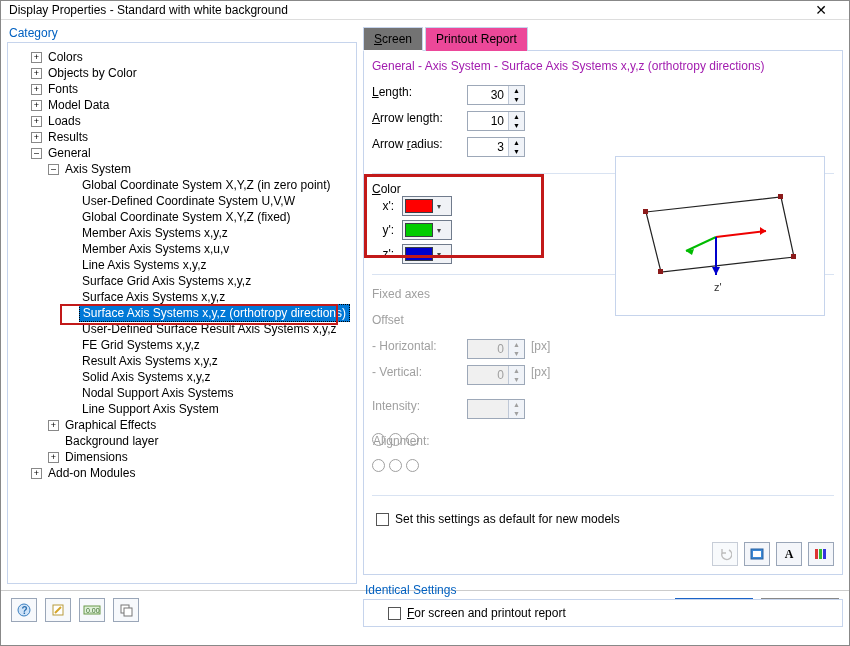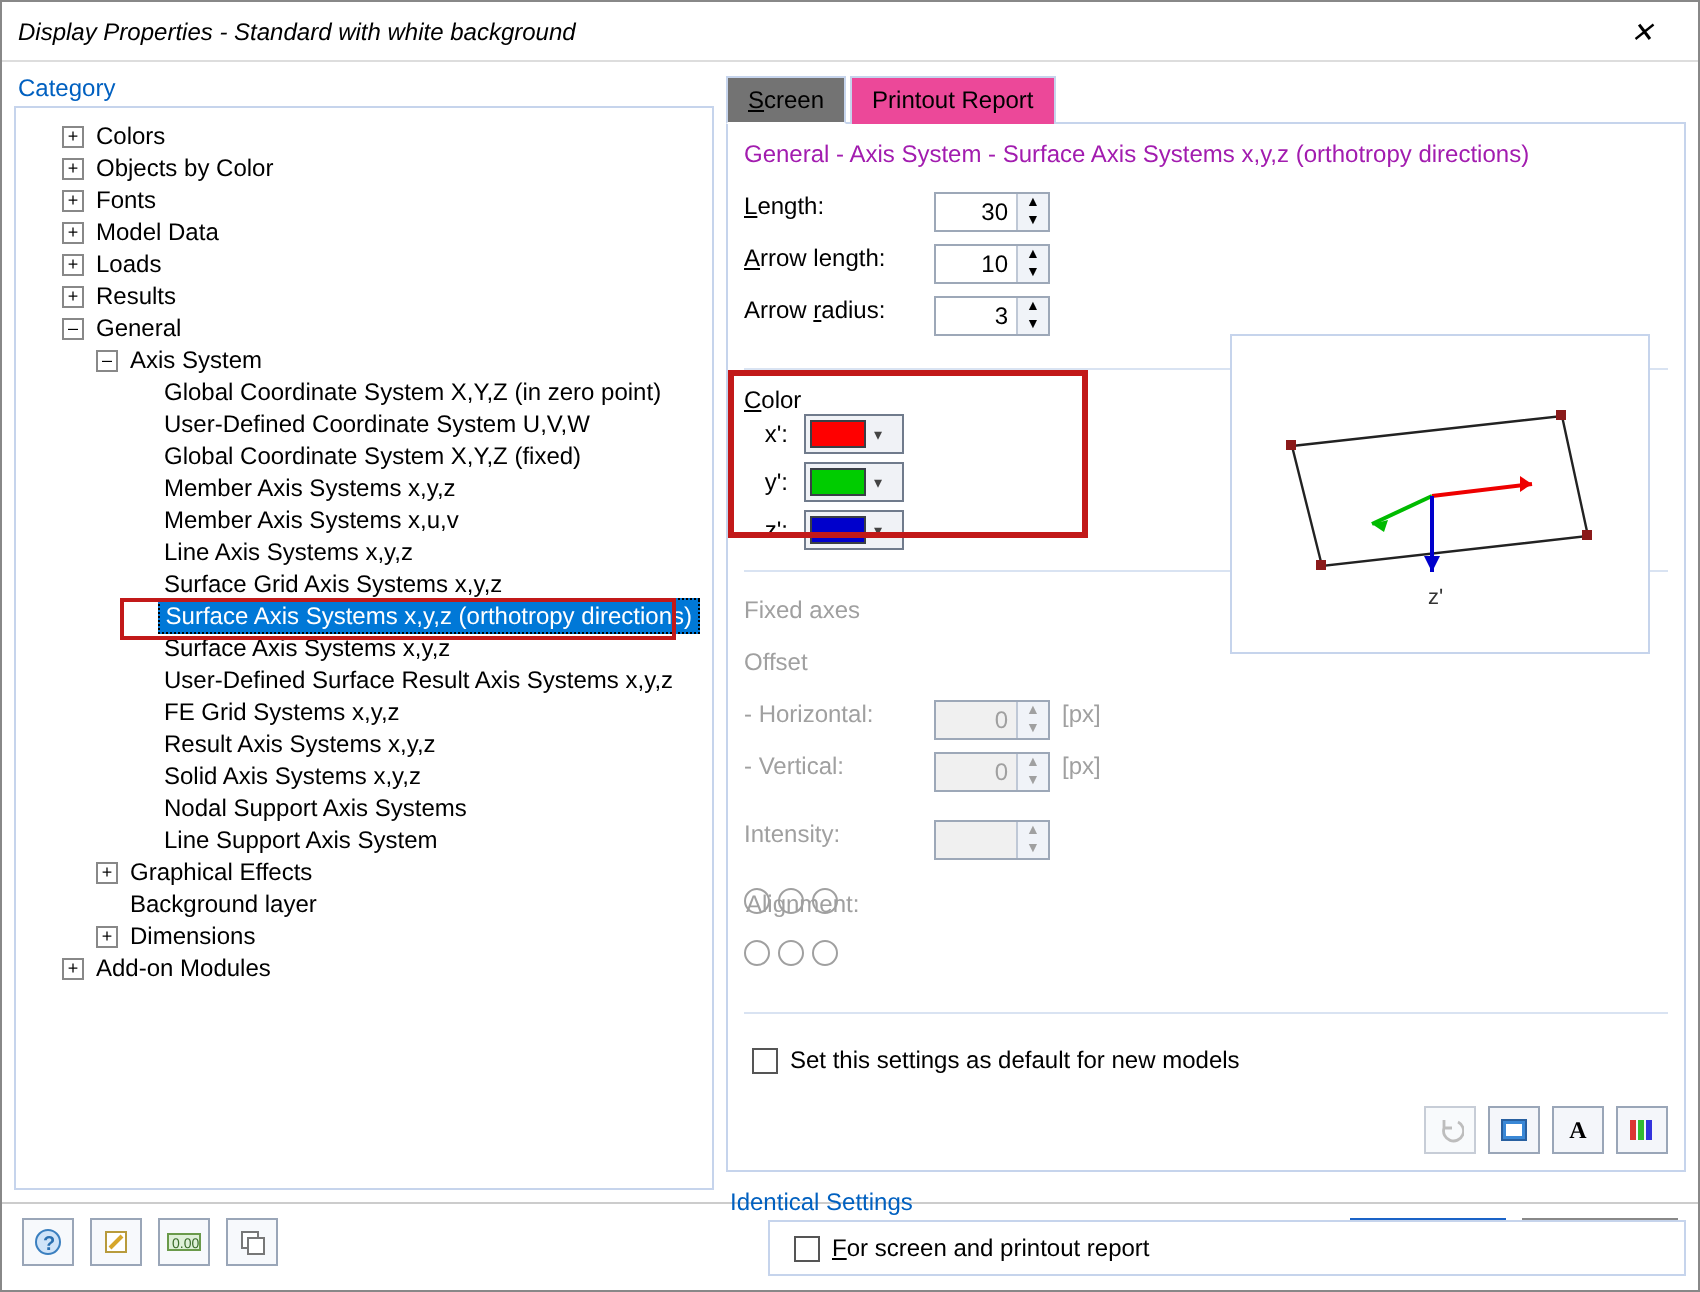--- a/index.html
+++ b/index.html
@@ -8,27 +8,26 @@
     font-family: "Segoe UI", Tahoma, sans-serif;
     font-size: 12px;
     background: #fff;
     color: #000;
     width: 850px;
     height: 646px;
     overflow: hidden;
     border: 1px solid #888;
   }
   .titlebar {
-    height: 30px;
+    height: 19px;
     display: flex;
     align-items: center;
     padding: 0 8px;
     background: #fff;
     border-bottom: 1px solid #ddd;
-    font-style: italic;
   }
   .titlebar-title { flex: 1; font-size: 12px; }
   .close-icon { width: 40px; height: 28px; display:flex; align-items:center; justify-content:center; font-size:14px; cursor:pointer;}
 
   .content {
     display: flex;
     height: 570px;
     padding: 6px;
     gap: 6px;
   }
@@ -235,27 +234,27 @@
             <span class="tree-label">Member Axis Systems x,u,v</span>
           </div>
         <div class="tree-row ind3">
             <span class="dotspacer"></span>
             <span class="tree-label">Line Axis Systems x,y,z</span>
           </div>
         <div class="tree-row ind3">
             <span class="dotspacer"></span>
             <span class="tree-label">Surface Grid Axis Systems x,y,z</span>
           </div>
+        <div class="tree-row ind3">
+            <span class="dotspacer"></span>
+            <span class="tree-label">Surface Axis Systems x,y,z</span>
+          </div>
         <div class="tree-row ind3 highlight-red">
             <span class="dotspacer"></span>
             <span class="tree-label selected">Surface Axis Systems x,y,z (orthotropy directions)</span>
-          </div>
-        <div class="tree-row ind3">
-            <span class="dotspacer"></span>
-            <span class="tree-label">Surface Axis Systems x,y,z</span>
           </div>
         <div class="tree-row ind3">
             <span class="dotspacer"></span>
             <span class="tree-label">User-Defined Surface Result Axis Systems x,y,z</span>
           </div>
         <div class="tree-row ind3">
             <span class="dotspacer"></span>
             <span class="tree-label">FE Grid Systems x,y,z</span>
           </div>
         <div class="tree-row ind3">
@@ -443,21 +442,21 @@
               <rect x="1" y="1" width="3" height="10" fill="#d33"></rect>
               <rect x="5" y="1" width="3" height="10" fill="#3b3"></rect>
               <rect x="9" y="1" width="3" height="10" fill="#33d"></rect>
             </svg>
           </div>
       </div>
     </div>
 
     <div class="identical-block">
       <div class="groupcap">Identical Settings</div>
-      <div class="groupbox" style="padding:2px 8px;margin-left:21px;">
+      <div class="groupbox" style="padding:2px 20px;">
         <div class="chkline">
           <span class="chkbox"></span>
           <span><u class="acc">F</u>or screen and printout report</span>
         </div>
       </div>
     </div>
 
     <div class="preview">
       <svg width="208" height="158">
 

